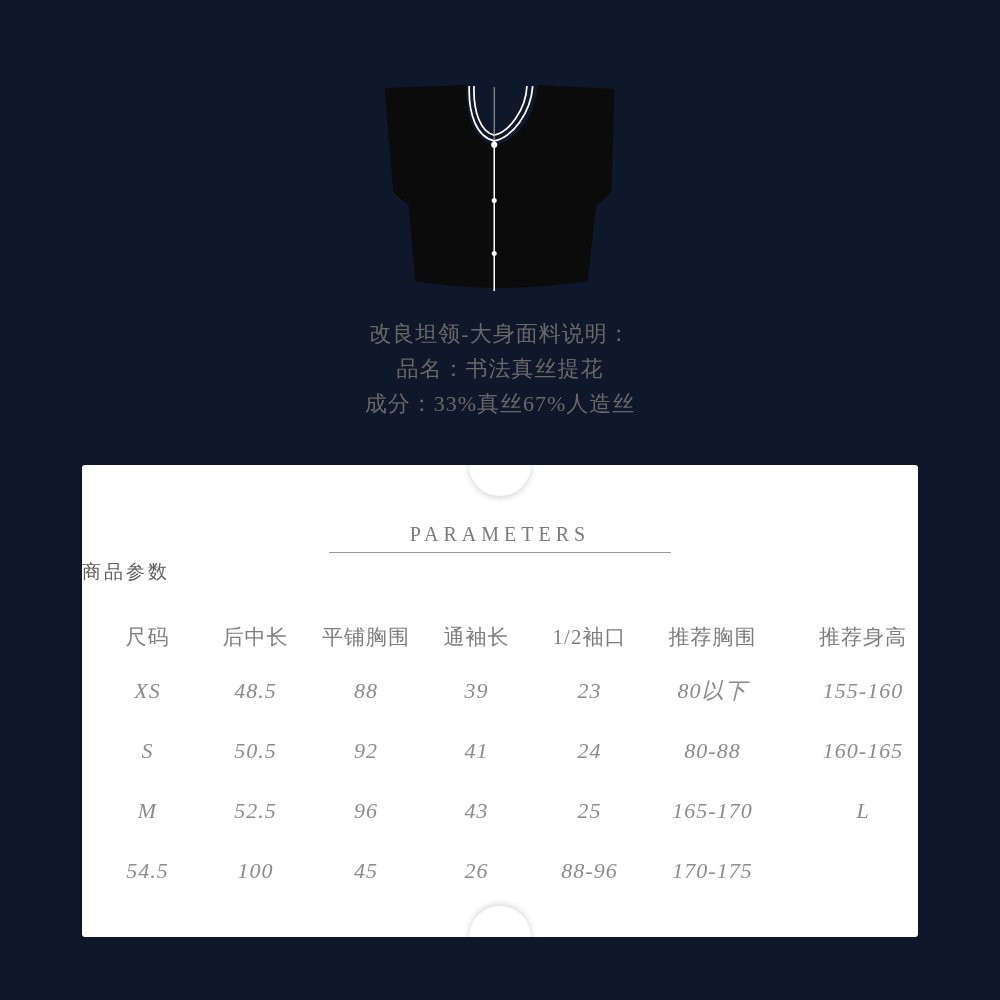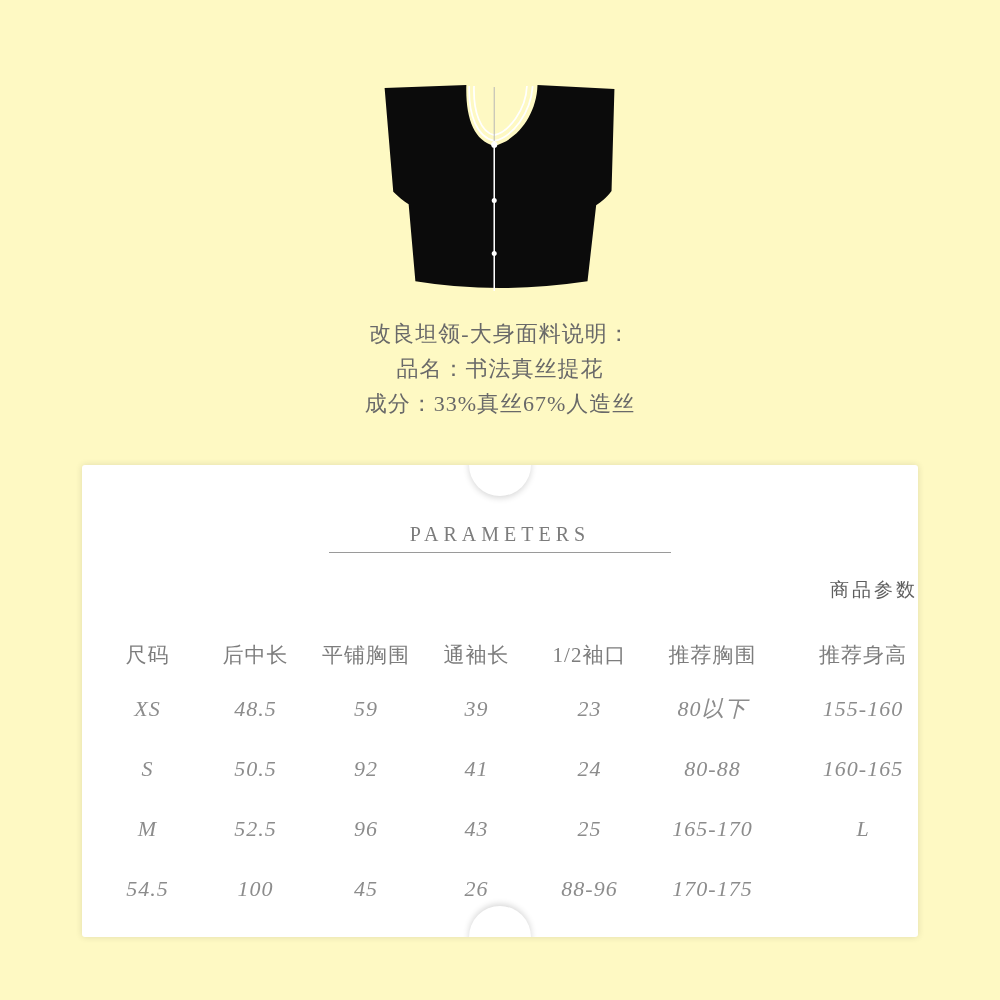--- a/index.html
+++ b/index.html
@@ -5,21 +5,21 @@
   html, body {
     margin: 0;
     padding: 0;
     background: #ffffff;
     font-family: "Liberation Serif", "DejaVu Serif", serif;
   }
   .page {
     position: relative;
     width: 1000px;
     height: 1000px;
-    background: #fef9c3;
+    background: #0f172a;
     overflow: hidden;
   }
 
   
   .garment-wrap {
     position: absolute;
     top: 76px;
     left: 0;
     width: 100%;
     display: flex;
@@ -78,22 +78,22 @@
     color: #7c7c7c;
   }
   .param-divider {
     width: 342px;
     height: 1px;
     background: #9a9a9a;
     border: none;
     margin: 4px auto 0 auto;
   }
   .param-heading-zh {
-    margin-top: 24px;
-    text-align: right;
+    margin-top: 6px;
+    text-align: left;
     font-size: 19px;
     line-height: 26px;
     letter-spacing: 3px;
     color: #5e5e5e;
   }
 
   
   .size-table {
     margin: 32px 0 0 18px;
     display: grid;
@@ -174,21 +174,21 @@
       <div class="th">尺码</div>
       <div class="th">后中长</div>
       <div class="th">平铺胸围</div>
       <div class="th">通袖长</div>
       <div class="th">1/2袖口</div>
       <div class="th">推荐胸围</div>
       <div class="th">推荐身高</div>
 
       <div class="td">XS</div>
       <div class="td">48.5</div>
-      <div class="td">59</div>
+      <div class="td">88</div>
       <div class="td">39</div>
       <div class="td">23</div>
       <div class="td">80以下</div>
       <div class="td">155-160</div>
 
       <div class="td">S</div>
       <div class="td">50.5</div>
       <div class="td">92</div>
       <div class="td">41</div>
       <div class="td">24</div>

